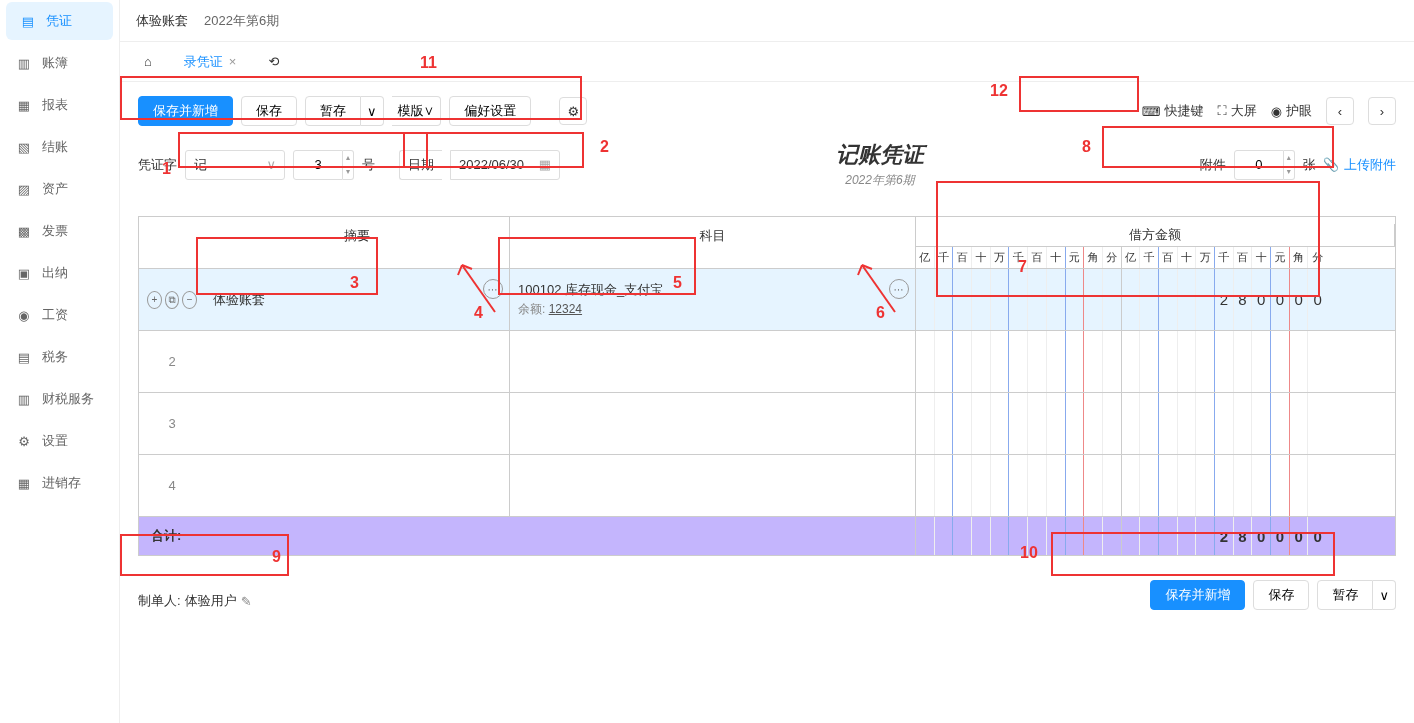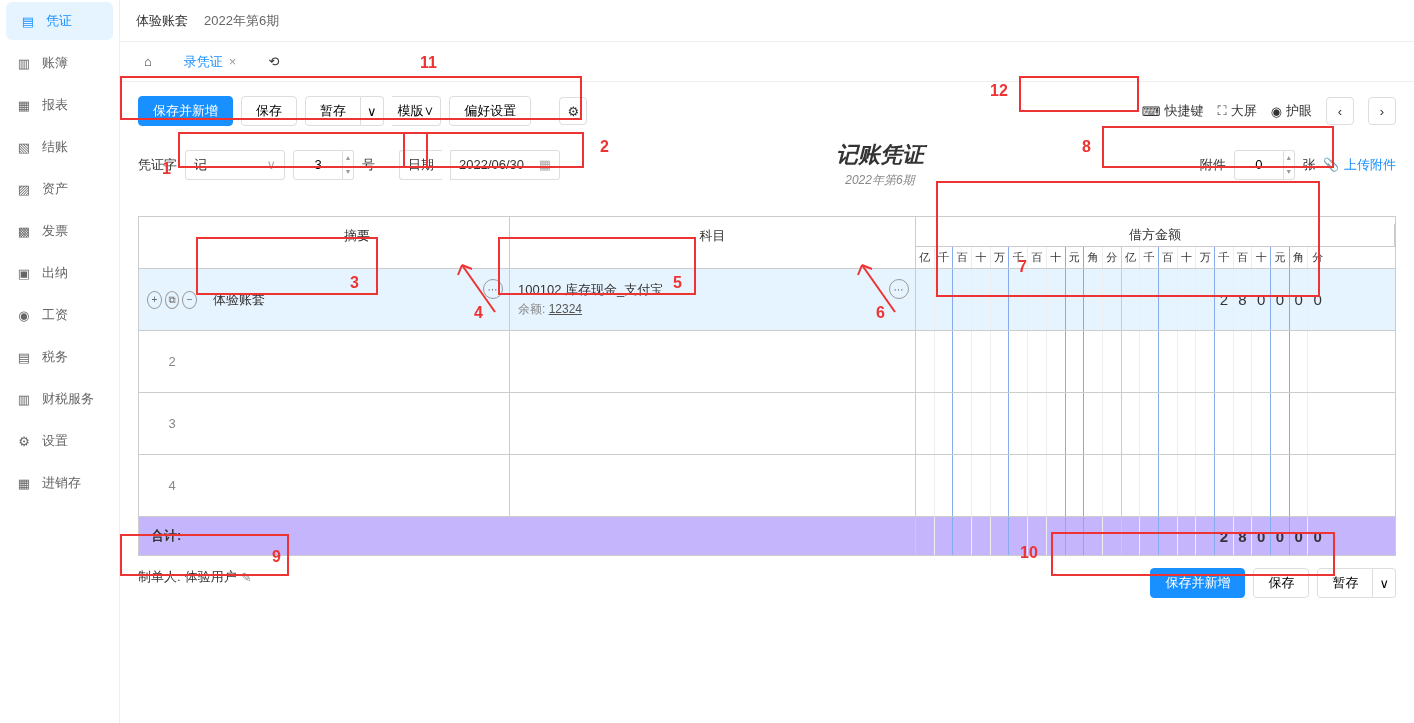--- a/index.html
+++ b/index.html
@@ -100,21 +100,21 @@
     .vt-amount-row { display: flex; height: 100%; }
     .vt-amount-cell { width: 18.7px; border-right: 1px solid #eee; display: flex; align-items: center; justify-content: center; font-size: 15px; }
     .vt-amount-cell.sep-red { border-right: 1px solid #e88; }
     .vt-amount-cell.sep-blue { border-right: 1px solid #8ae; }
     .vt-amount-cell:last-child { border-right: none; }
     
     .vt-footer { display: flex; height: 38px; border-top: 0; background: #c4b5fd; }
     .vt-footer-label { width: 777px; border-right: 1px solid #ccc; display: flex; align-items: center; padding: 0 12px; font-weight: bold; }
     
     
-    .bottom { display: flex; justify-content: space-between; align-items: flex-start; margin-top: 12px; }
+    .bottom { display: flex; justify-content: space-between; align-items: flex-end; margin-top: 24px; }
     .creator { display: flex; align-items: center; gap: 4px; }
     .bottom-actions { display: flex; gap: 8px; align-items: center; }
     
     
     .anno { position: absolute; border: 2px solid #e33; pointer-events: none; }
     .anno-num { position: absolute; color: #e33; font-size: 16px; font-weight: bold; pointer-events: none; }
     .anno-arrow { position: absolute; pointer-events: none; }
     
     svg { display: block; }
   </style>

